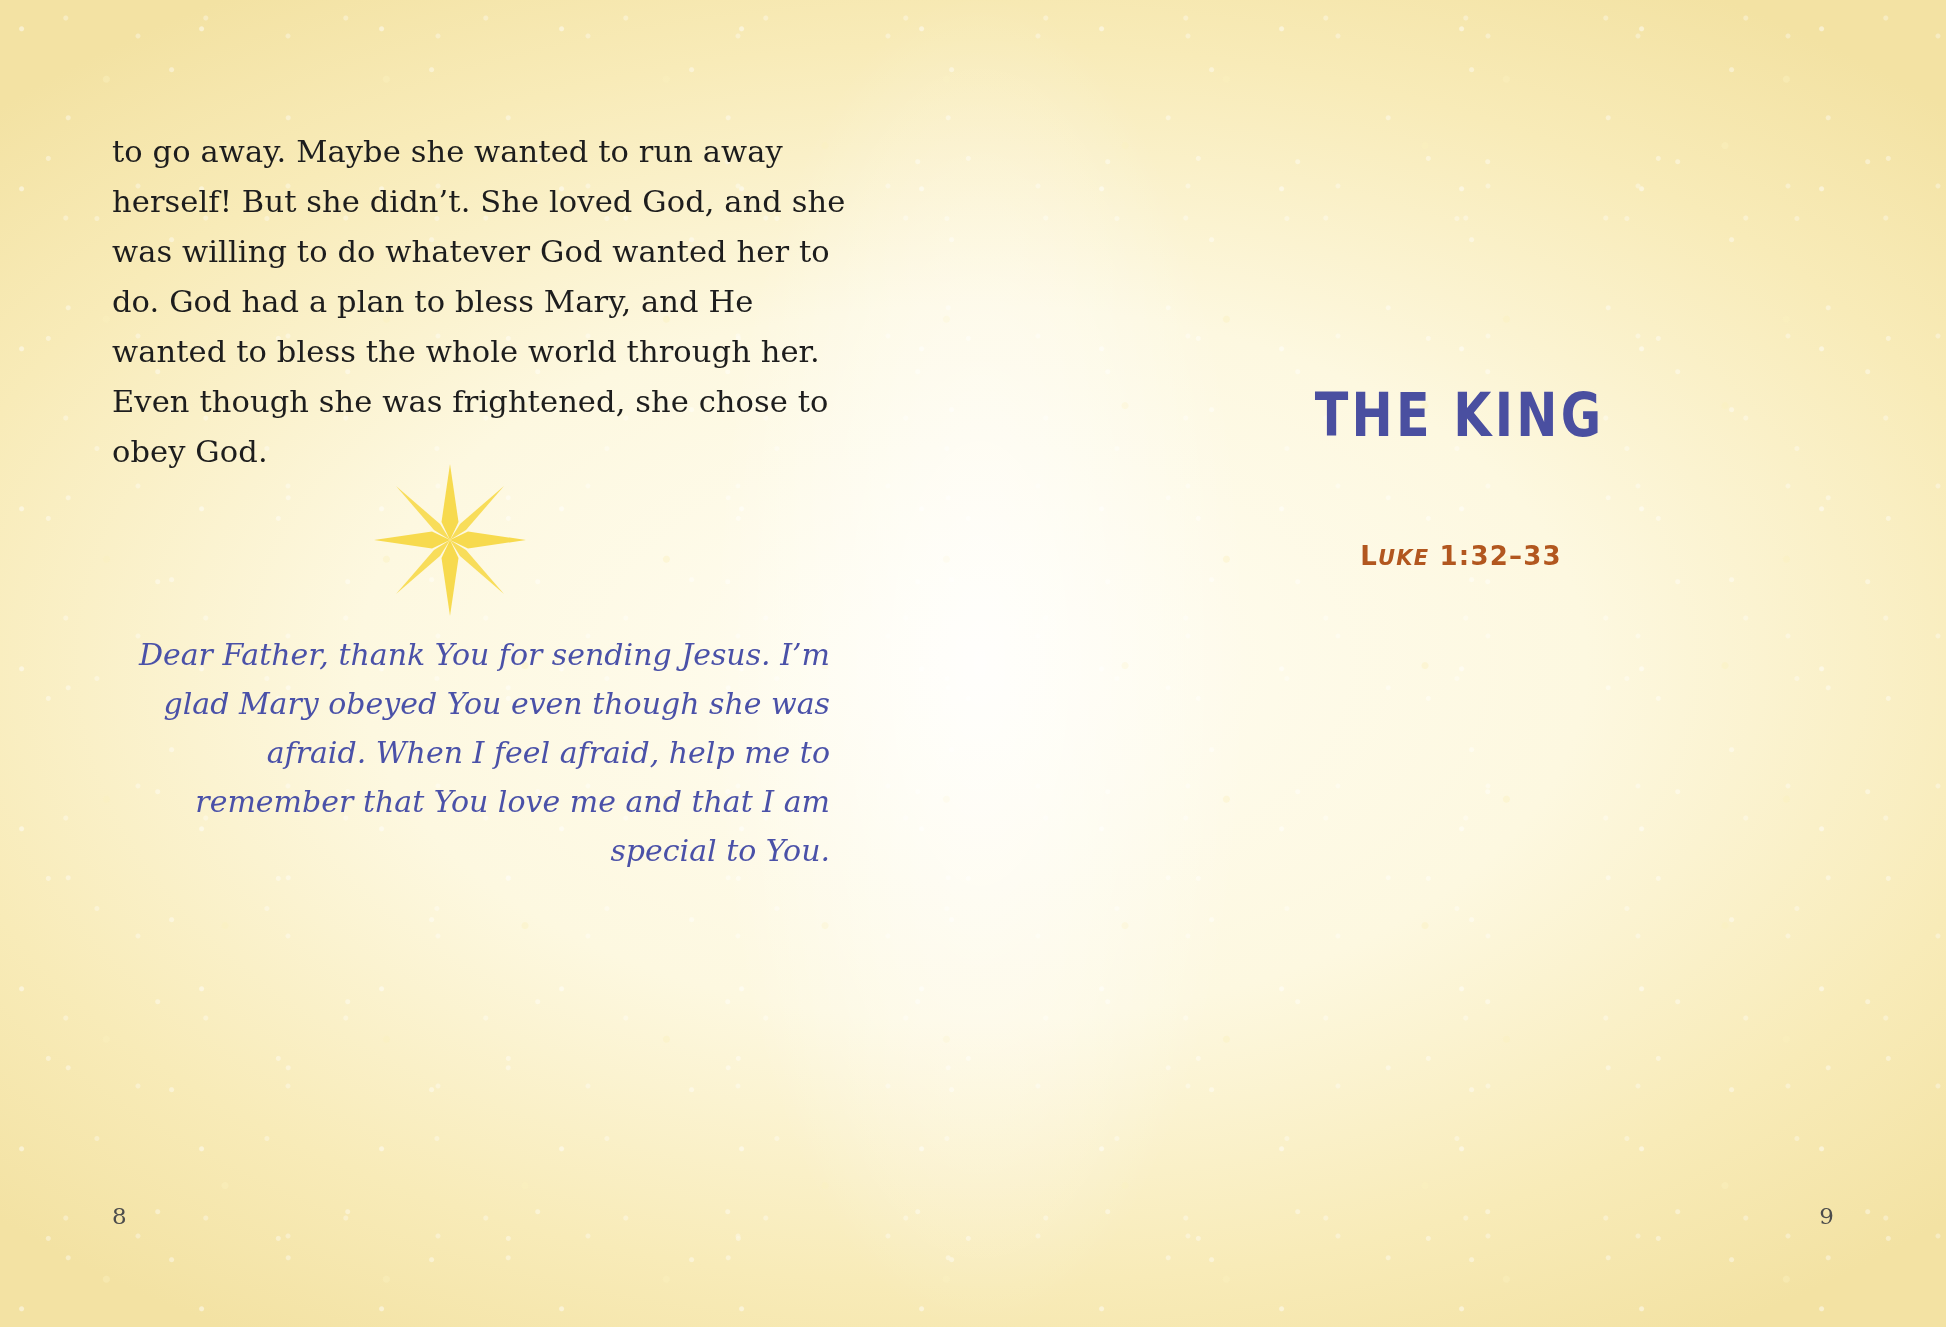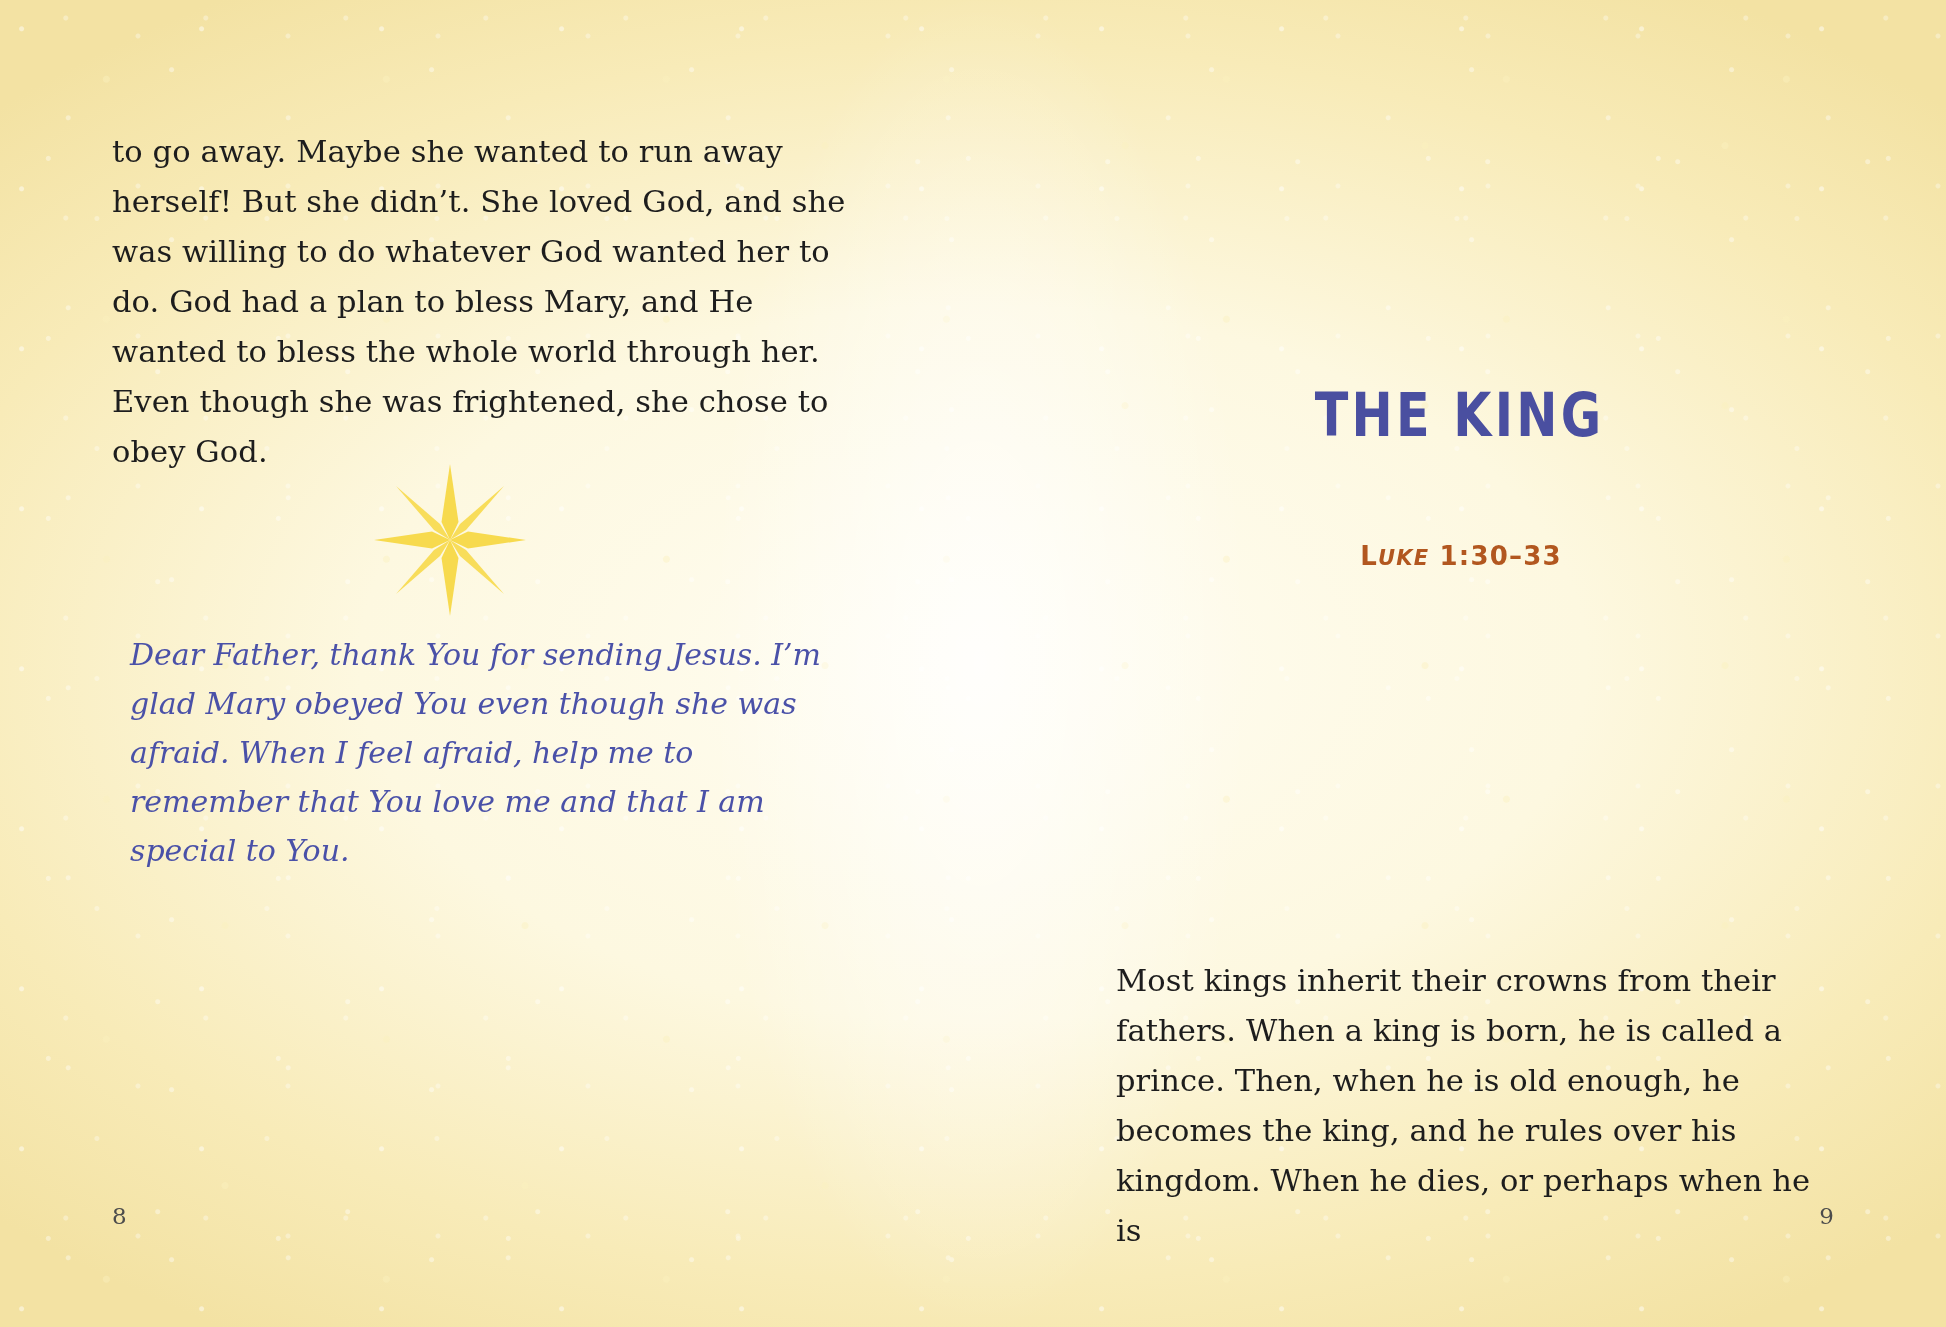--- a/index.html
+++ b/index.html
@@ -88,21 +88,21 @@
     pointer-events: none;
   }
   .star-left { left: 370px; top: 460px; }
 
   
   .prayer {
     position: absolute;
     left: 130px;
     top: 630px;
     width: 700px;
-    text-align: left;
+    text-align: right;
     font-family: "DejaVu Serif", serif;
     font-style: italic;
     font-size: 30px;
     line-height: 49px;
     color: #4a51a8;
   }
   .prayer p { margin: 0; }
 
   
   .chapter-title {
@@ -192,22 +192,19 @@
     </div>
 
     <div class="folio folio-left">8</div>
   </div>
 
   <div class="page page-right">
 
     <div class="chapter-title">THE KING</div>
 
     <div class="verse">
-      <p class="verse-ref"><span>L</span><span class="small-caps">UKE</span>&nbsp;<span>1:30–33</span></p>
-    </div>
-
-    <div class="right-body">
-      <p class="body-text">Most kings inherit their crowns from their fathers. When a king is born, he is called a prince. Then, when he is old enough, he becomes the king, and he rules over his kingdom. When he dies, or perhaps when he is</p>
-    </div>
+      <p class="verse-ref"><span>L</span><span class="small-caps">UKE</span>&nbsp;<span>1:32–33</span></p>
+    </div>
+
 
     <div class="folio folio-right">9</div>
   </div>
 </div>
 
 </body></html>

